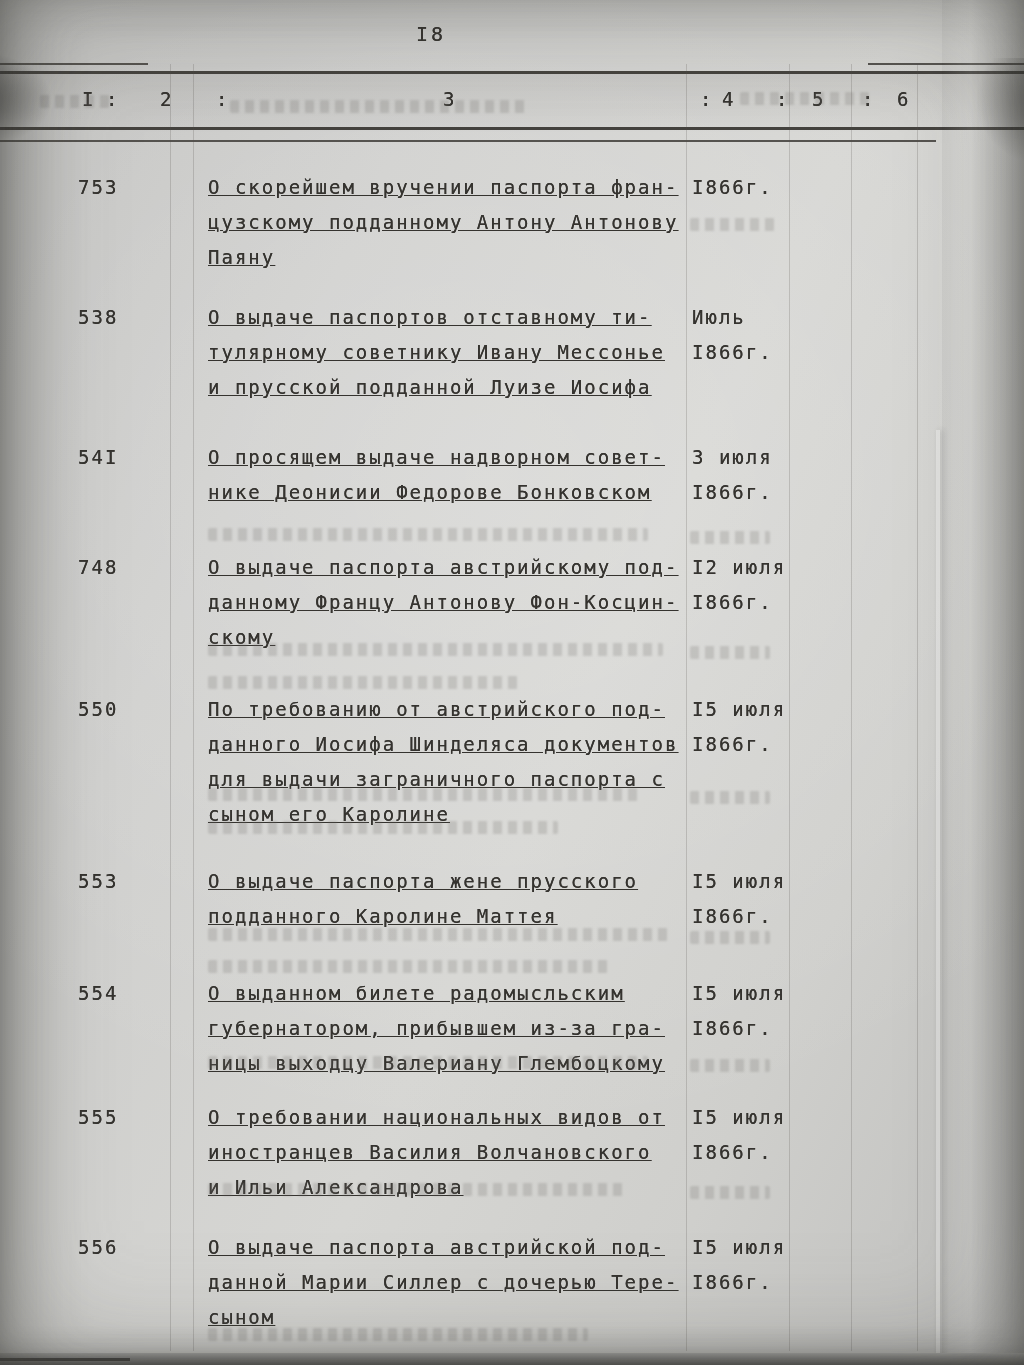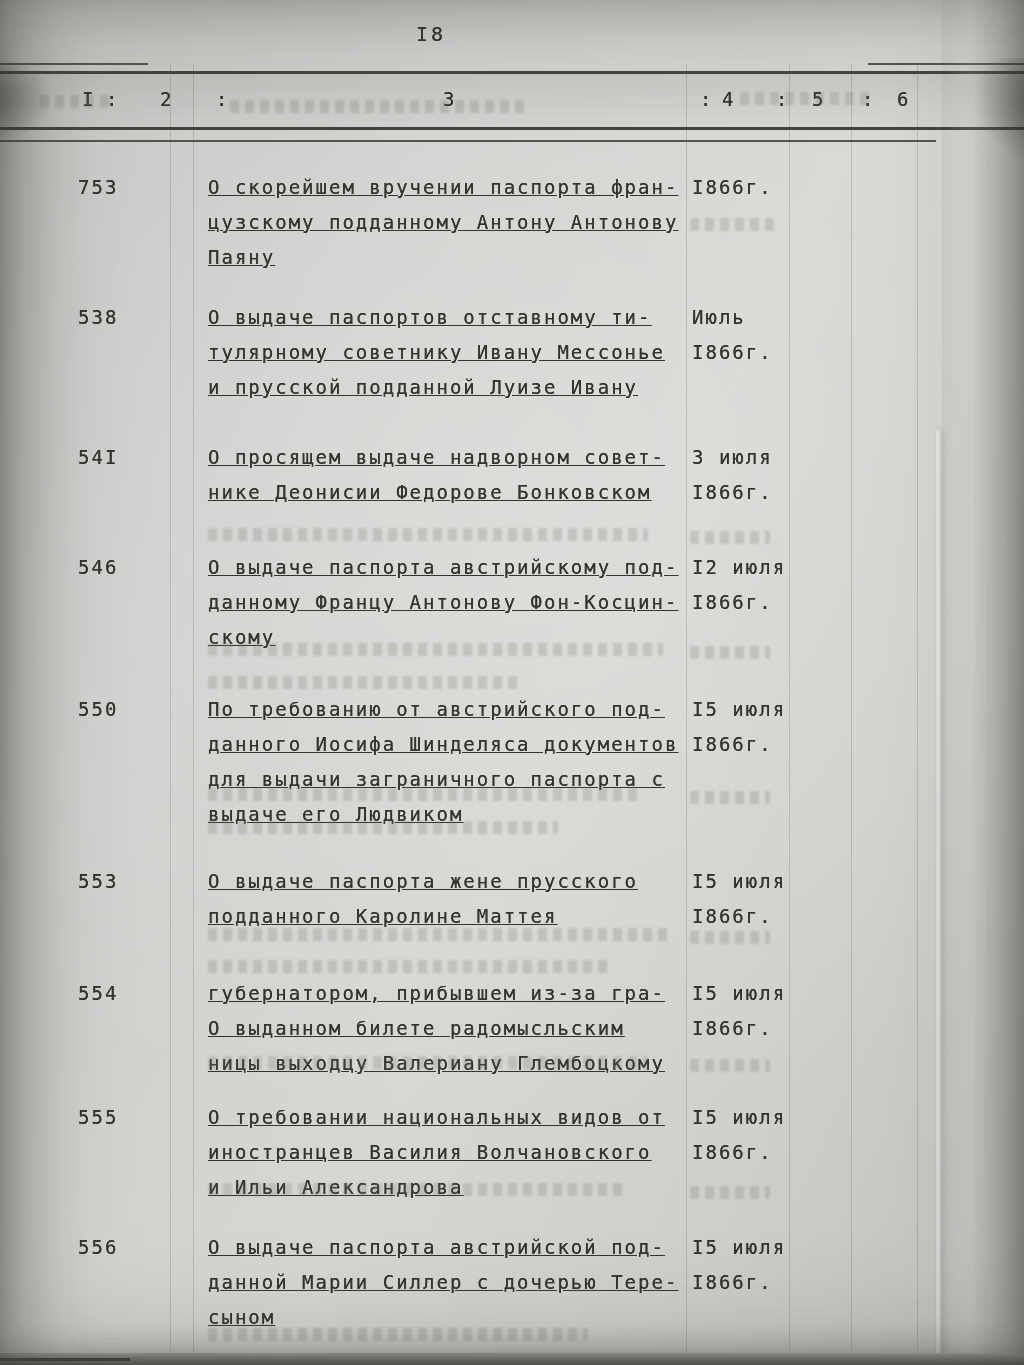--- a/index.html
+++ b/index.html
@@ -87,60 +87,60 @@
     <div class="date">
       <div class="line">I866г.</div>
     </div>
   </div>
 
   <div class="entry tw" style="top:300px;">
     <div class="num">538</div>
     <div class="desc">
       <div class="line">О выдаче паспортов отставному ти-</div>
       <div class="line">тулярному советнику Ивану Мессонье</div>
-      <div class="line">и прусской подданной Луизе Ивану</div>
+      <div class="line">и прусской подданной Луизе Иосифа</div>
     </div>
     <div class="date">
       <div class="line">Июль</div>
       <div class="line">I866г.</div>
     </div>
   </div>
 
   <div class="entry tw" style="top:440px;">
     <div class="num">54I</div>
     <div class="desc">
       <div class="line">О просящем выдаче надворном совет-</div>
       <div class="line">нике Деонисии Федорове Бонковском</div>
     </div>
     <div class="date">
       <div class="line">3 июля</div>
       <div class="line">I866г.</div>
     </div>
   </div>
 
   <div class="entry tw" style="top:550px;">
-    <div class="num">546</div>
+    <div class="num">748</div>
     <div class="desc">
       <div class="line">О выдаче паспорта австрийскому под-</div>
       <div class="line">данному Францу Антонову Фон-Косцин-</div>
       <div class="line">скому</div>
     </div>
     <div class="date">
       <div class="line">I2 июля</div>
       <div class="line">I866г.</div>
     </div>
   </div>
 
   <div class="entry tw" style="top:692px;">
     <div class="num">550</div>
     <div class="desc">
       <div class="line">По требованию от австрийского под-</div>
       <div class="line">данного Иосифа Шинделяса документов</div>
       <div class="line">для выдачи заграничного паспорта с</div>
-      <div class="line">выдаче его Людвиком</div>
+      <div class="line">сыном его Каролине</div>
     </div>
     <div class="date">
       <div class="line">I5 июля</div>
       <div class="line">I866г.</div>
     </div>
   </div>
 
   <div class="entry tw" style="top:864px;">
     <div class="num">553</div>
     <div class="desc">
@@ -149,22 +149,22 @@
     </div>
     <div class="date">
       <div class="line">I5 июля</div>
       <div class="line">I866г.</div>
     </div>
   </div>
 
   <div class="entry tw" style="top:976px;">
     <div class="num">554</div>
     <div class="desc">
+      <div class="line">О выданном билете радомысльским</div>
       <div class="line">губернатором, прибывшем из-за гра-</div>
-      <div class="line">О выданном билете радомысльским</div>
       <div class="line">ницы выходцу Валериану Глембоцкому</div>
     </div>
     <div class="date">
       <div class="line">I5 июля</div>
       <div class="line">I866г.</div>
     </div>
   </div>
 
   <div class="entry tw" style="top:1100px;">
     <div class="num">555</div>

